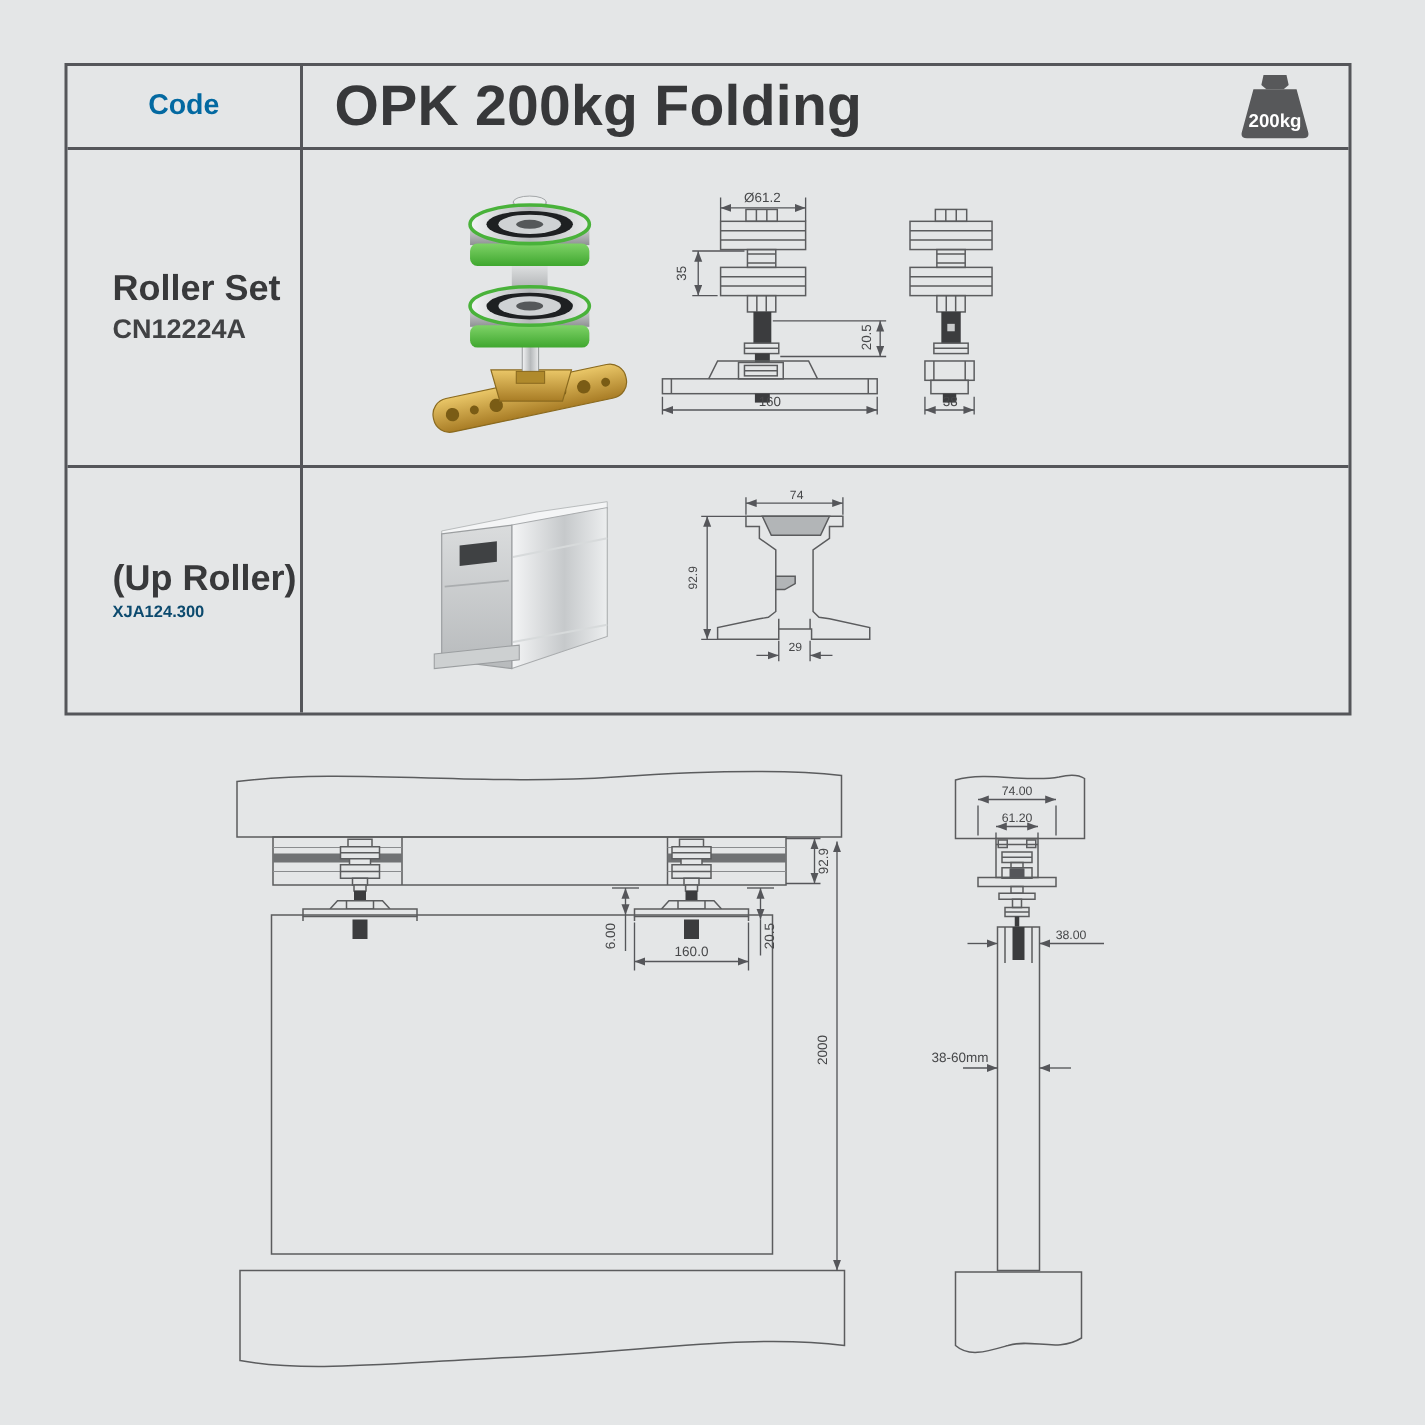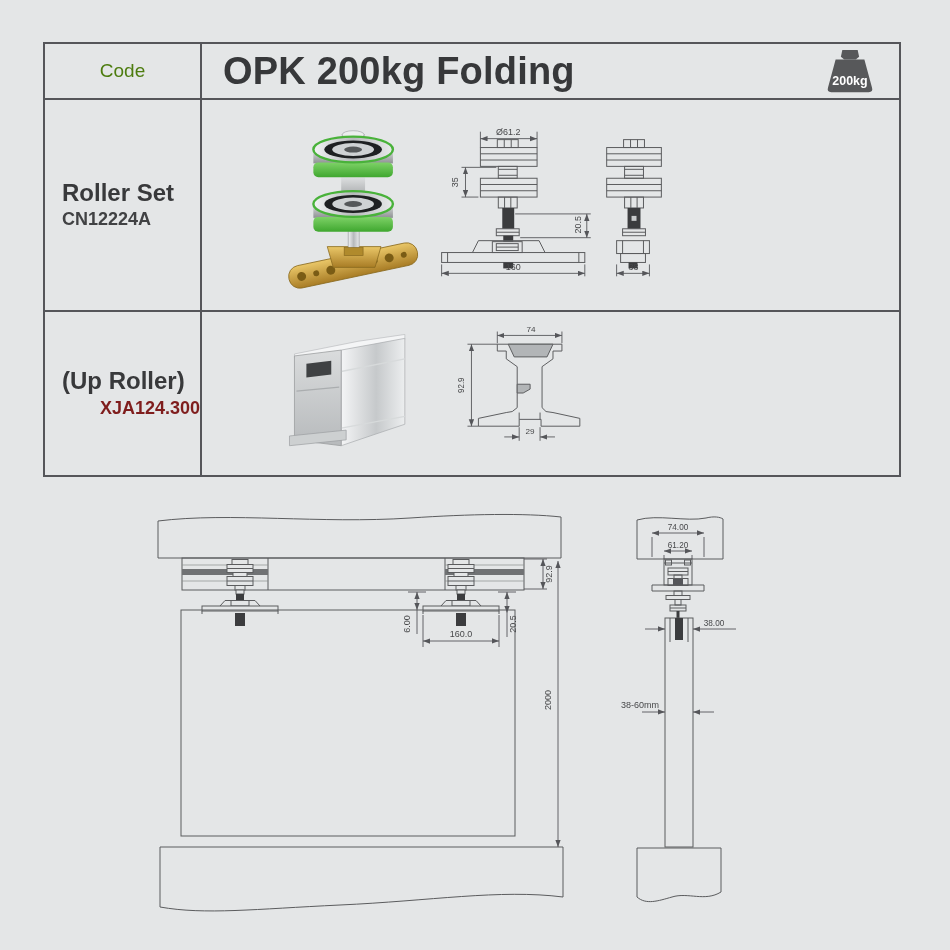--- a/index.html
+++ b/index.html
@@ -11,29 +11,29 @@
   }
   .sheet-table{
     position:absolute;left:43px;top:42px;width:858px;height:435px;
     display:grid;grid-template-columns:157px 1fr;grid-template-rows:56px 212px 1fr;
     border:2px solid #55565a;box-sizing:border-box;
   }
   .cell{box-sizing:border-box;position:relative;}
   .b-r{border-right:2px solid #55565a;}
   .b-b{border-bottom:2px solid #55565a;}
   .cell-code{display:flex;align-items:center;justify-content:center;
-    font-weight:normal;font-size:19px;color:#4d7c0f;}
+    font-weight:bold;font-size:19px;color:#0369a1;}
   .cell-title{display:flex;align-items:center;padding-left:21px;}
   .sheet-title{font-weight:bold;font-size:38px;letter-spacing:.2px;color:#37383a;}
   .weight-icon{position:absolute;right:19px;top:5px;width:60px;height:46px;}
-  .label-cell{display:flex;flex-direction:column;justify-content:center;padding-left:17px;}
+  .label-cell{display:flex;flex-direction:column;justify-content:center;padding-left:30px;}
   .part-name{font-weight:bold;font-size:24px;line-height:1.08;color:#38393b;}
   .part-name-note{font-weight:bold;font-size:16px;}
   .part-no-sm{font-weight:bold;font-size:18px;margin-top:3px;color:#414244;}
-  .part-no-md{font-weight:bold;font-size:18px;margin-top:4px;color:#7f1d1d;text-align:right;}
+  .part-no-md{font-weight:bold;font-size:11px;margin-top:4px;color:#0c4a6e;}
   .fill-svg{position:absolute;left:0;top:0;width:100%;height:100%;display:block;}
   .install-svg{position:absolute;left:0;top:477px;width:950px;height:473px;display:block;}
 
   
   .out{stroke:#5b5c5e;stroke-width:1;fill:none;}
   .thin{stroke:#8a8c8e;stroke-width:.7;fill:none;}
   .dk{fill:#3b3c3e;stroke:none;}
   .gy{fill:#b2b5b7;stroke:#5b5c5e;stroke-width:1;}
   .bgf{fill:#e4e6e7;stroke:#5b5c5e;stroke-width:1;}
   .dim{stroke:#55565a;stroke-width:.9;fill:none;}

